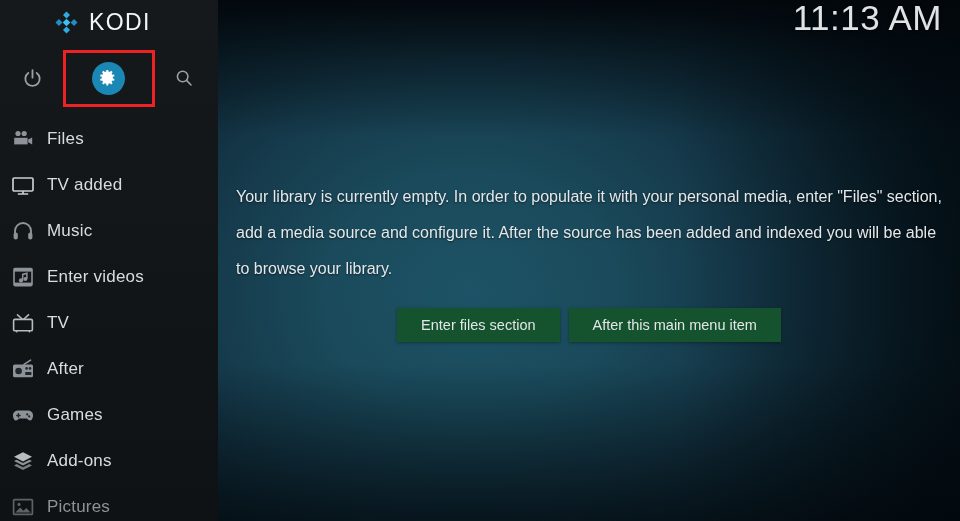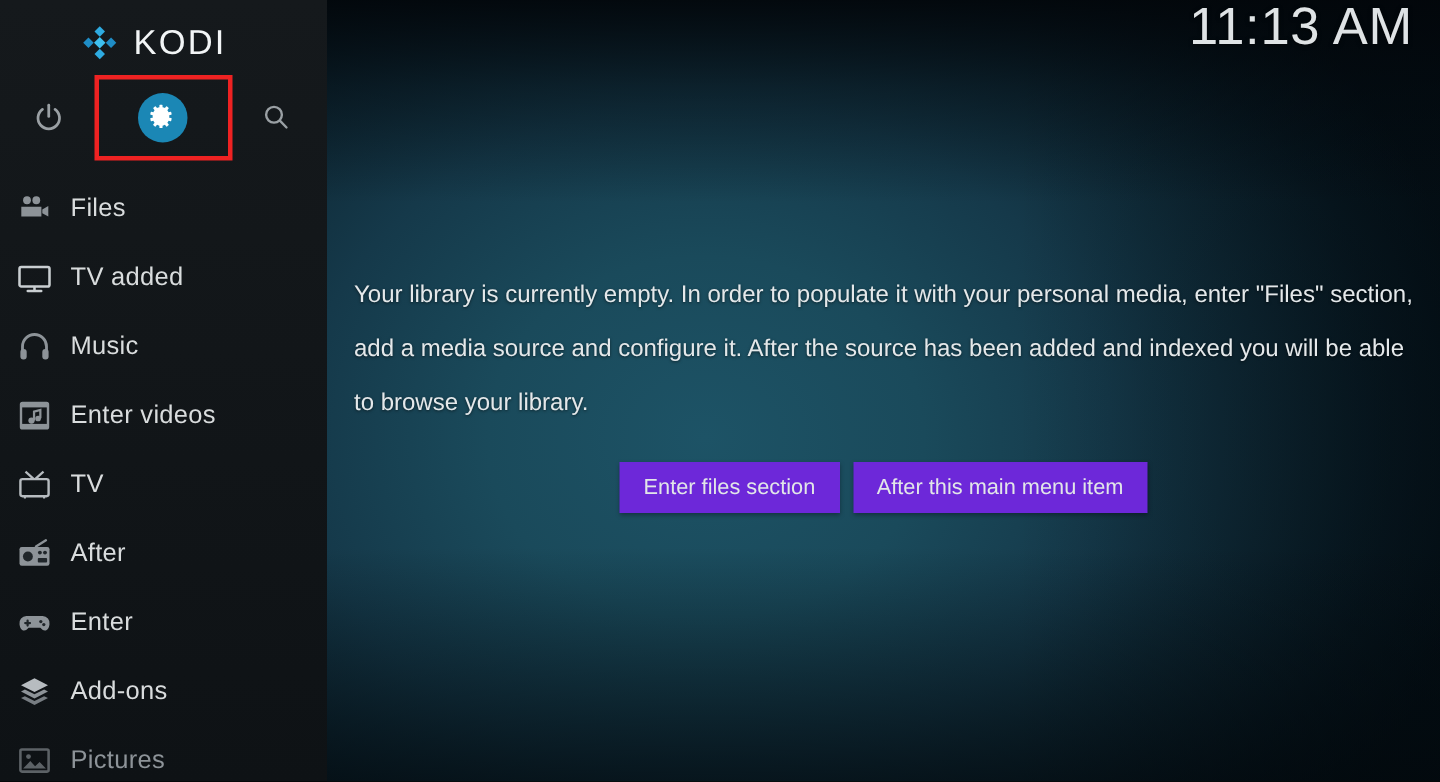--- a/index.html
+++ b/index.html
@@ -43,39 +43,39 @@
     z-index:4;
   }
   #empty-msg {
     width:706px; text-align:left; color:#e4e8ea;
     font-size:16px; line-height:36px; font-weight:400;
     text-shadow:0 1px 2px rgba(0,0,0,0.55);
     margin-bottom:21px;
   }
   #empty-actions { display:flex; gap:9px; }
   .action-btn {
-    background:#6d28d9; color:#e2e6e8;
+    background:#14532d; color:#e2e6e8;
     border:none; outline:none;
     font-family:"Liberation Sans", sans-serif;
     font-size:14.5px; font-weight:400;
-    padding:0 16px; height:34px; line-height:34px;
+    padding:0 24px; height:34px; line-height:34px;
     cursor:pointer; white-space:nowrap;
     box-shadow:0 1px 3px rgba(0,0,0,0.35);
   }
 
   
   #sidebar {
     position:absolute; left:0; top:0; width:218px; height:521px;
     background:linear-gradient(to bottom, #15191c 0%, #121619 45%, #0e1215 100%);
     z-index:5;
   }
 
   
   #logo-row {
-    position:absolute; left:0; top:11px; width:204px; height:34px;
+    position:absolute; left:0; top:5px; width:204px; height:34px;
     display:flex; align-items:center; justify-content:center; gap:9px;
   }
   #logo-mark { width:27px; height:27px; display:block; }
   #logo-text {
     color:#f2f5f6; font-size:23px; font-weight:400; letter-spacing:1.4px;
   }
 
   
   #top-icons {
     position:absolute; left:0; top:50px; width:218px; height:56px;
@@ -254,21 +254,21 @@
       <div class="menu-item">
         <span class="menu-icon">
           <svg width="24" height="24" viewBox="0 0 24 24">
             <path d="M6.6 7.6h10.8a4.8 4.8 0 0 1 4.6 5.6c-.4 2.6-1.3 4.2-3 4.2-1.4 0-2.1-1-3.1-1.9H8.1c-1 .9-1.7 1.9-3.1 1.9-1.7 0-2.6-1.6-3-4.2A4.8 4.8 0 0 1 6.6 7.6z" fill="#8d9398"></path>
             <line x1="7.4" y1="10.8" x2="7.4" y2="14" stroke="#20262a" stroke-width="1.5" stroke-linecap="round"></line>
             <line x1="5.8" y1="12.4" x2="9" y2="12.4" stroke="#20262a" stroke-width="1.5" stroke-linecap="round"></line>
             <circle cx="16.2" cy="11.4" r="1.1" fill="#20262a"></circle>
             <circle cx="18.2" cy="13.4" r="1.1" fill="#20262a"></circle>
           </svg>
         </span>
-        <span class="menu-label">Enter</span>
+        <span class="menu-label">Games</span>
       </div>
 
       <div class="menu-item">
         <span class="menu-icon">
           <svg width="24" height="24" viewBox="0 0 24 24">
             <path d="M12 3.2l9 4.6-9 4.6-9-4.6z" fill="#b7bcc0"></path>
             <path d="M3 12l9 4.6 9-4.6-2.6-1.3L12 13.9l-6.4-3.2z" fill="#8d9398"></path>
             <path d="M3 16.4l9 4.6 9-4.6-2.6-1.3L12 18.3l-6.4-3.2z" fill="#777d82"></path>
           </svg>
         </span>

